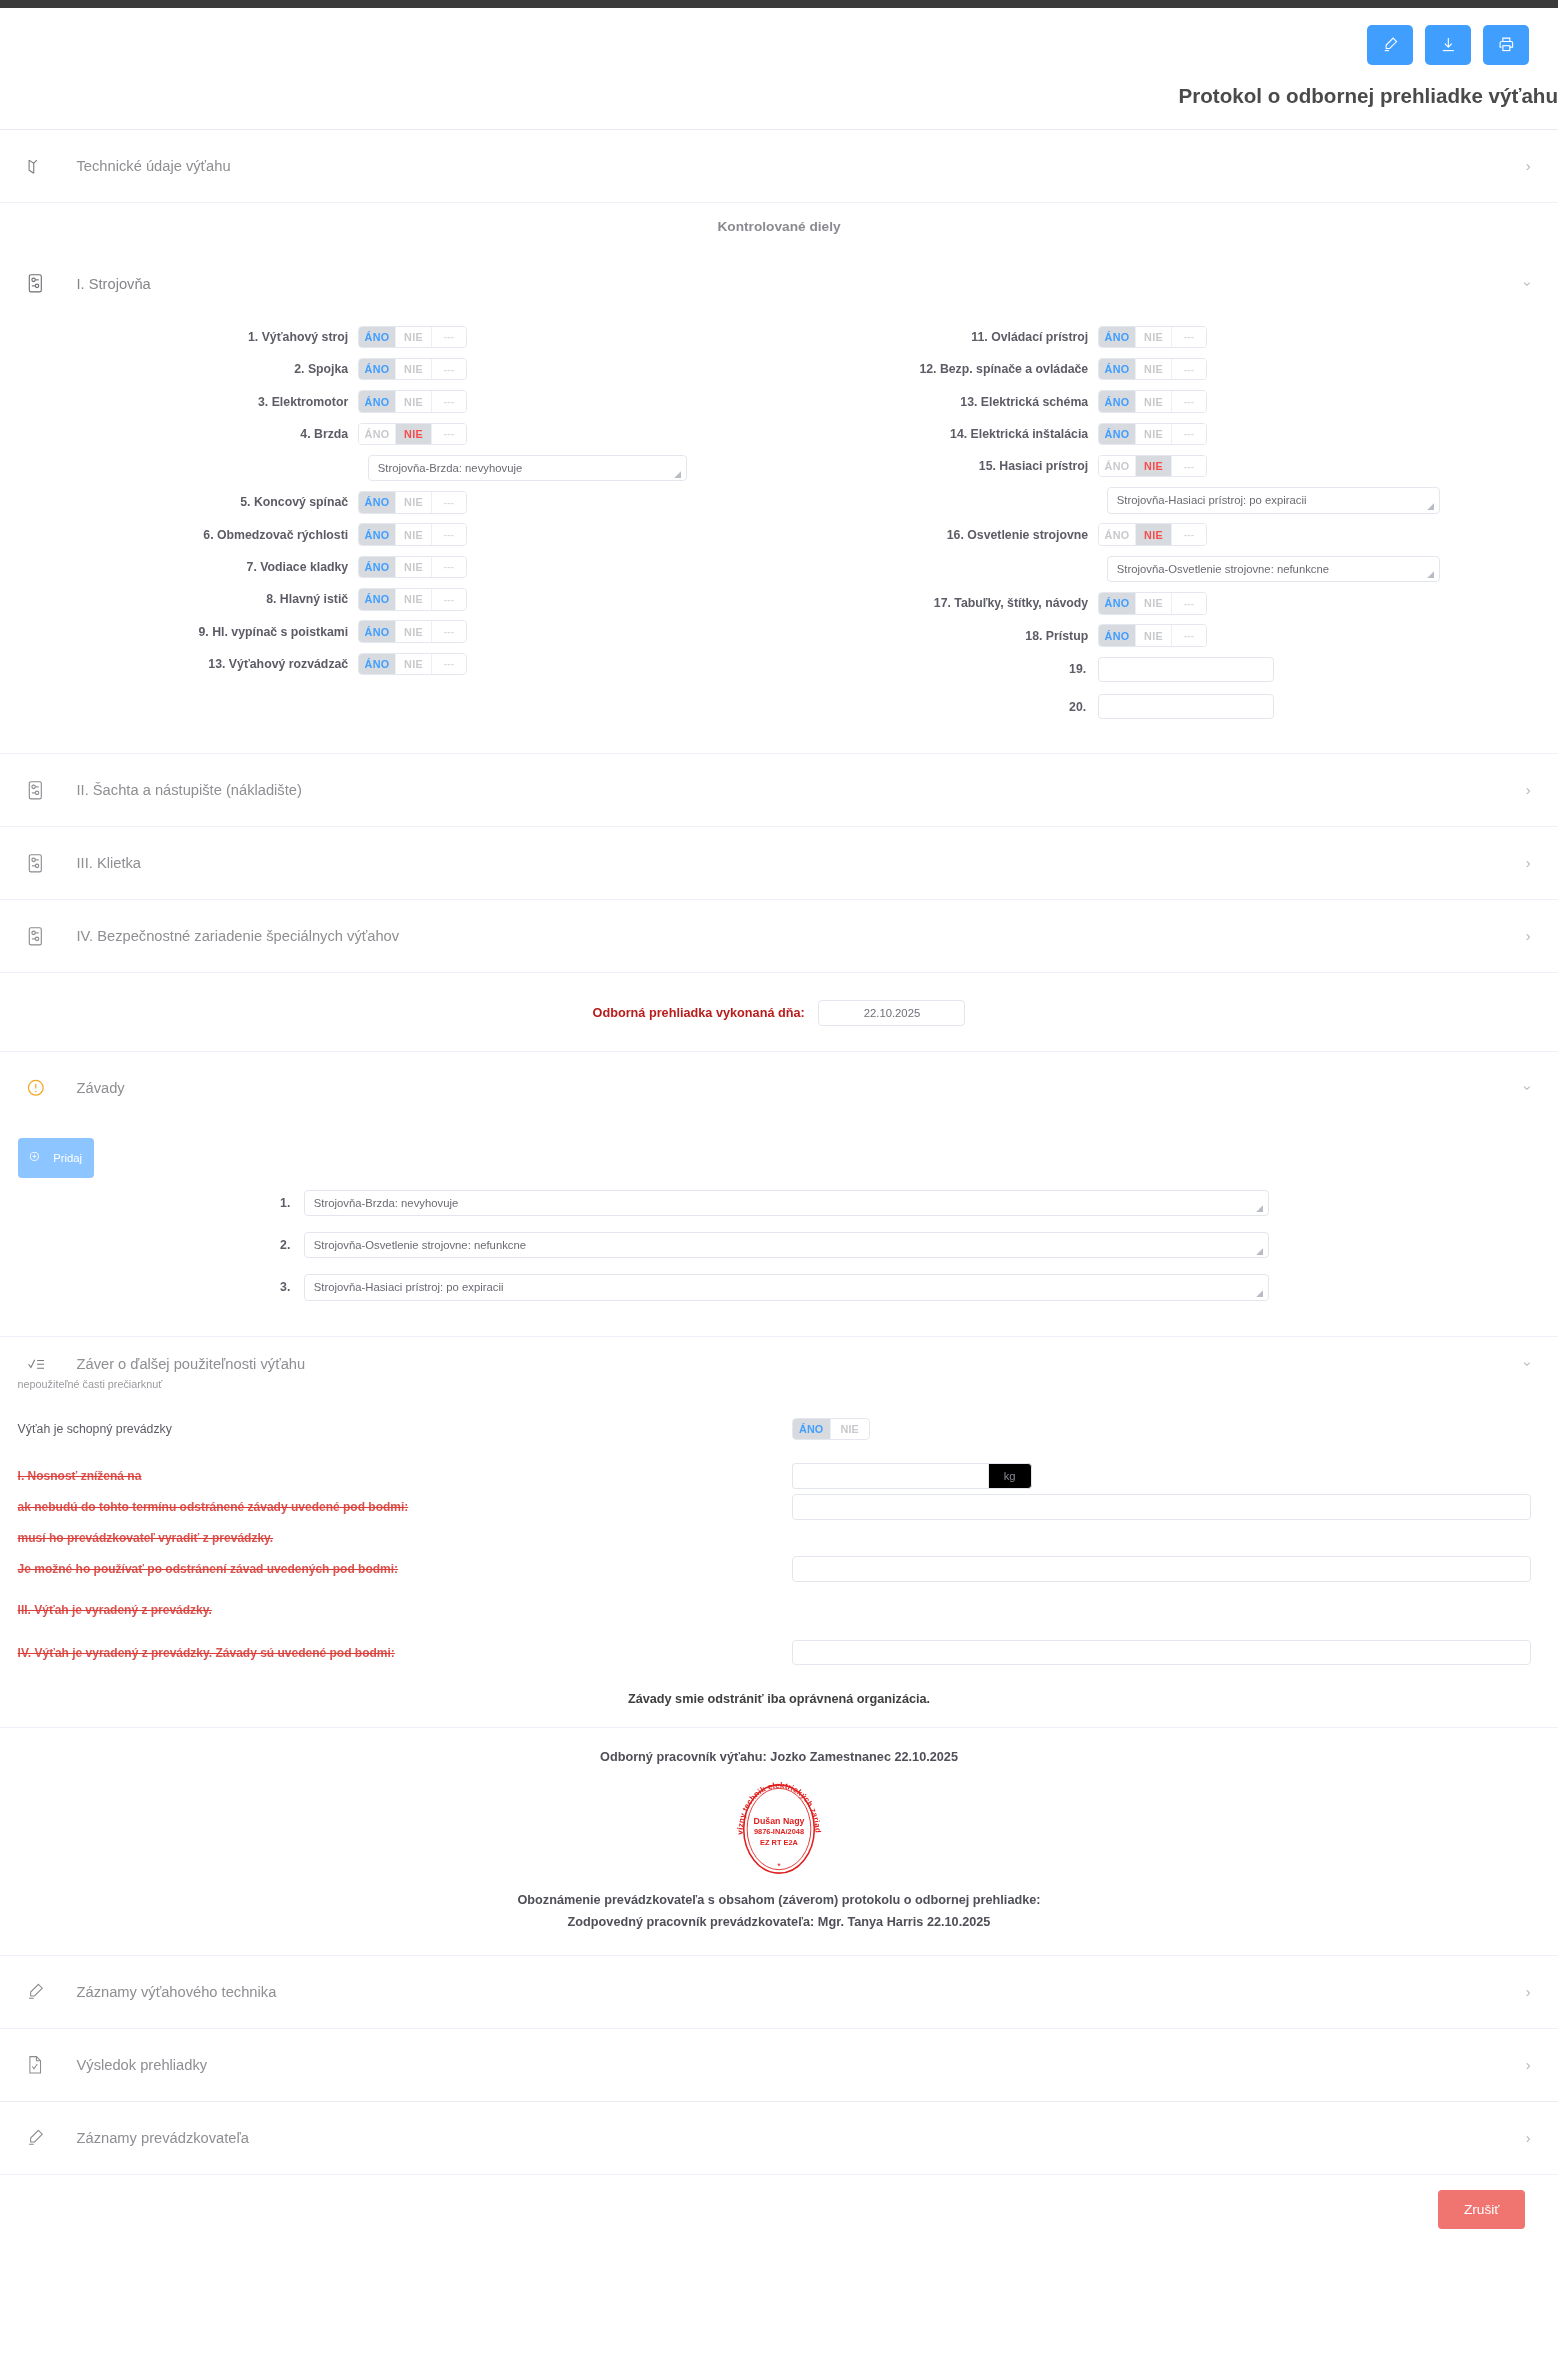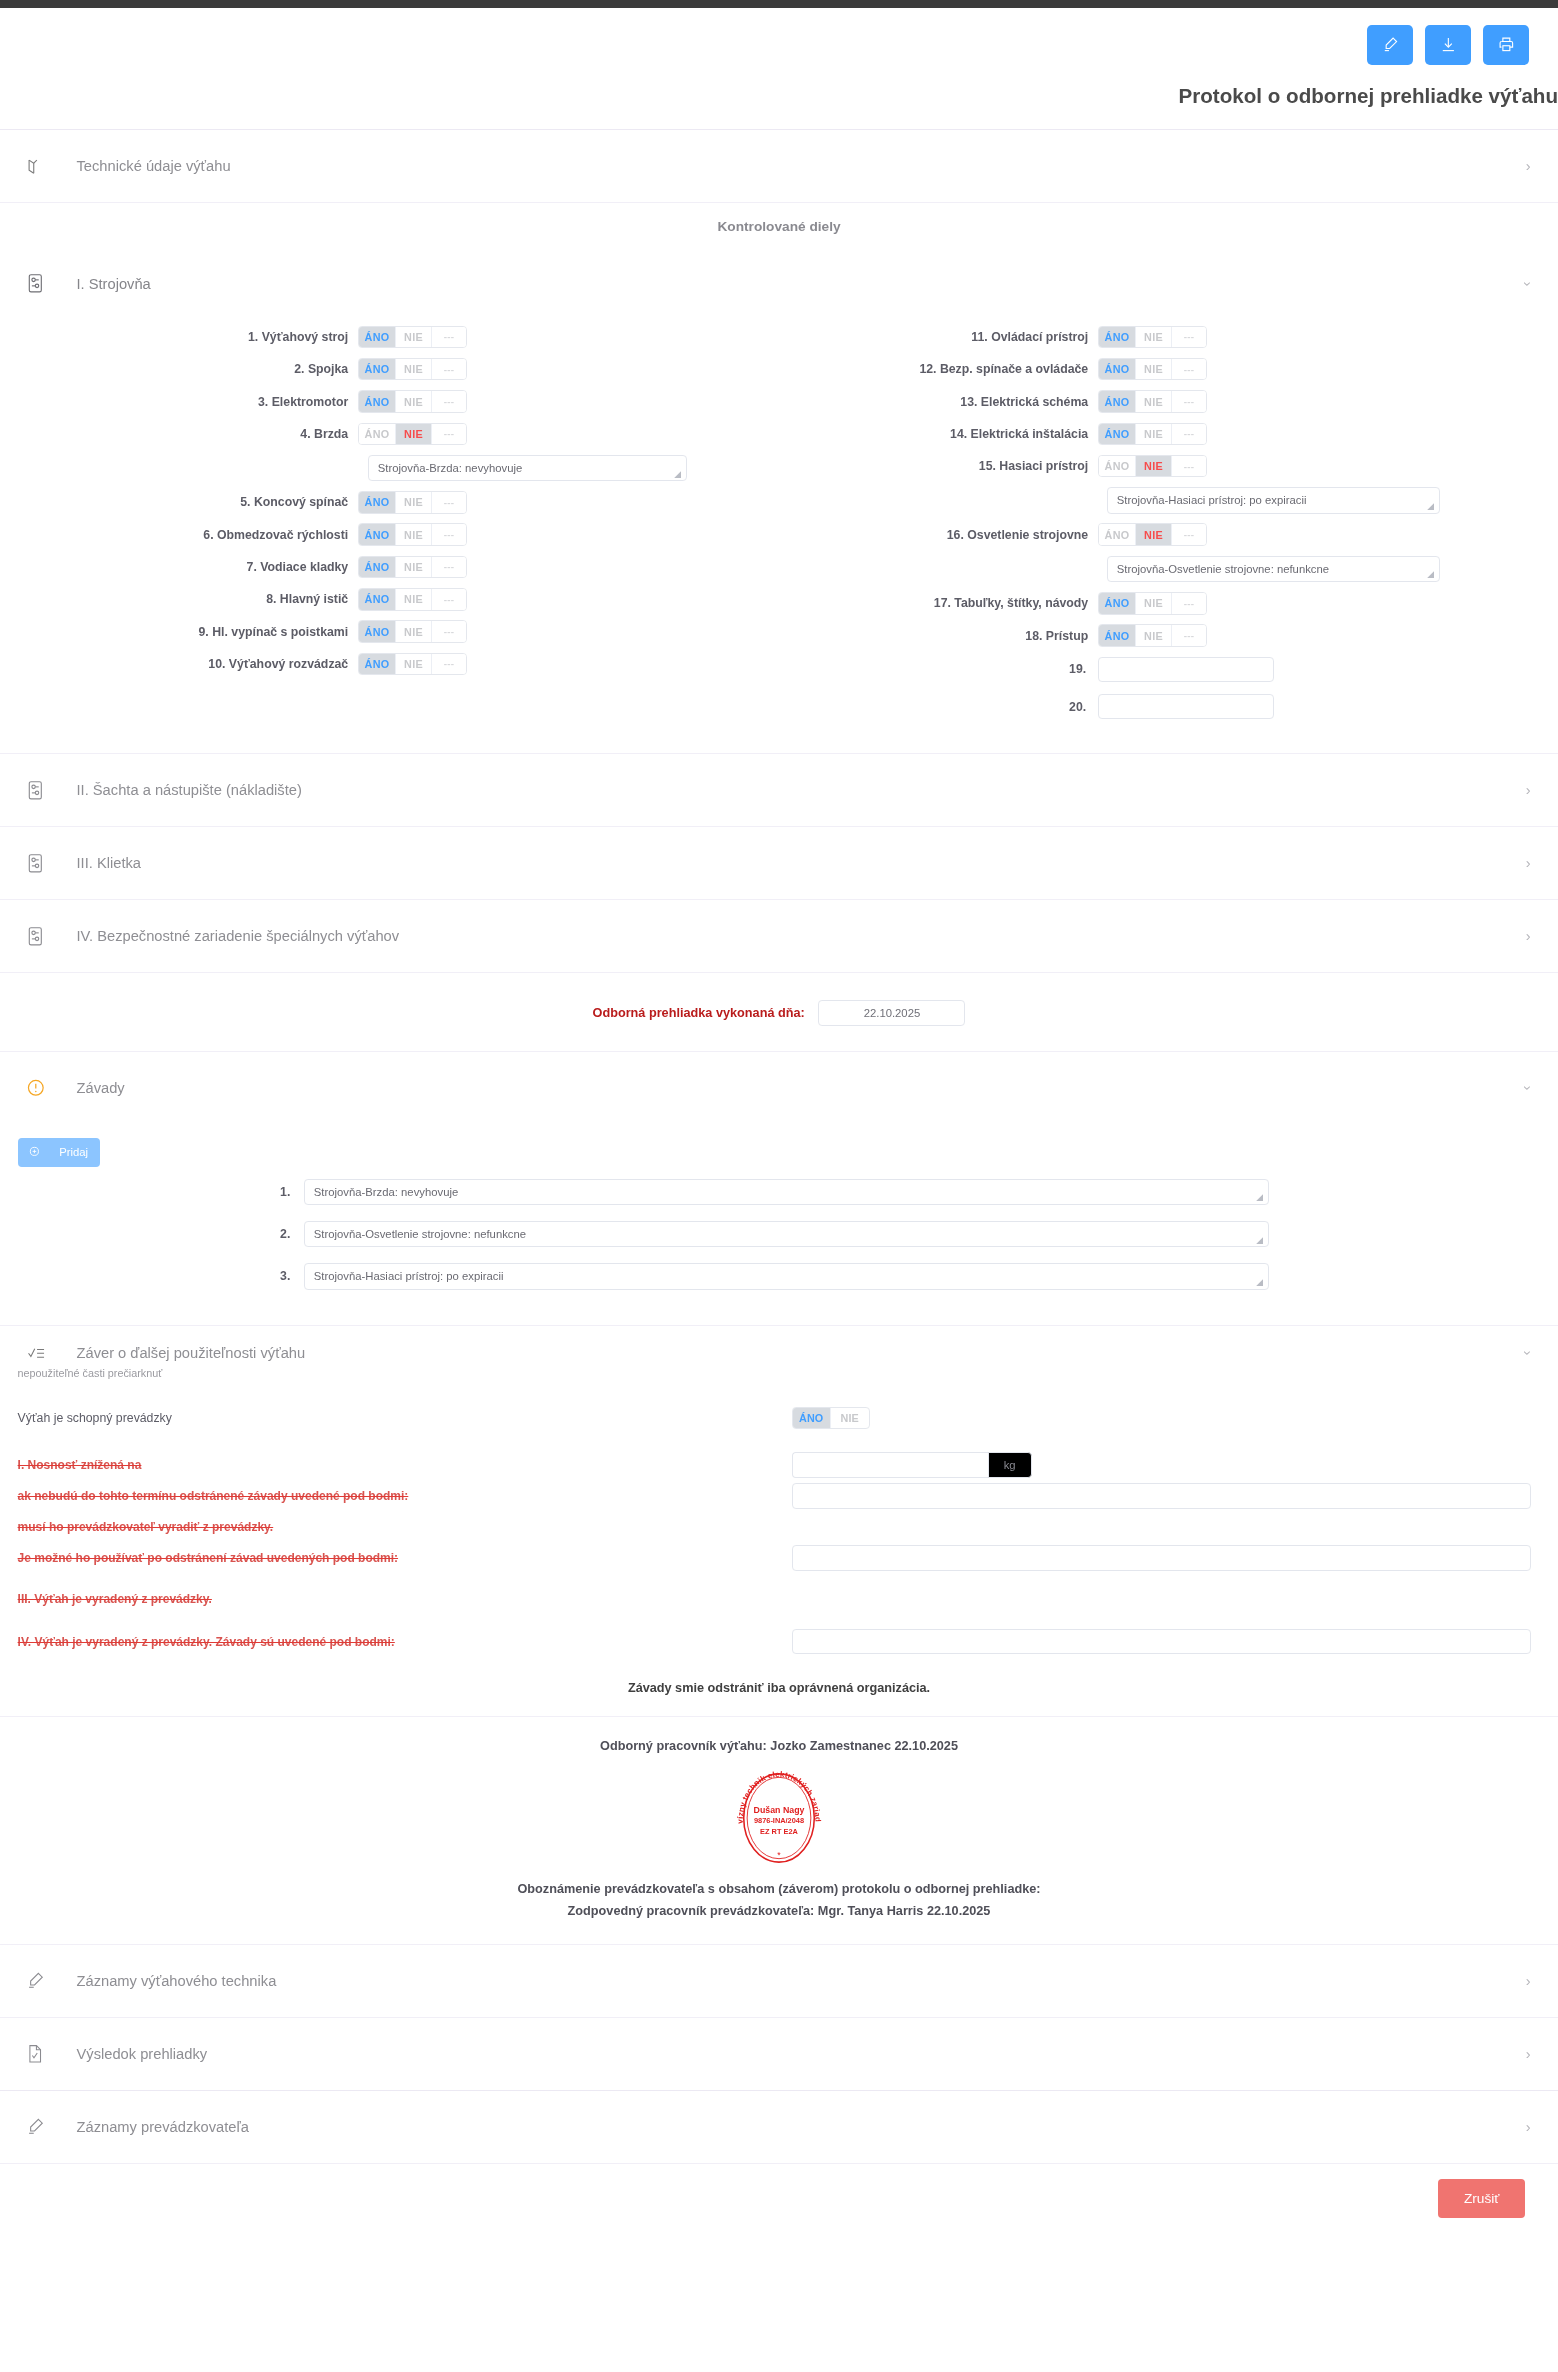--- a/index.html
+++ b/index.html
@@ -118,22 +118,22 @@
   .date-box {
     width:147px; height:25.5px; border:1px solid #e3e6ed; border-radius:3.9px;
     background:#fff; display:flex; align-items:center; justify-content:center;
     font-size:11.3px; color:#6f6f77;
   }
 
   
   .pridaj {
     margin:13.7px 0 0 17.6px;
     background:#8cc5ff; color:#fff; border:none; border-radius:3.9px;
-    height:29px; padding:0 11.8px; font-size:11.3px; cursor:pointer;
-    display:inline-flex; align-items:center; gap:19px;
+    height:40px; padding:0 11.8px; font-size:11.3px; cursor:pointer;
+    display:inline-flex; align-items:center; gap:13px;
     font-family:"Liberation Sans", sans-serif;
   }
   .zav-list { padding:11.8px 0 19.6px 0; }
   .zav-row { display:flex; align-items:center; margin-bottom:15.7px; }
   .zav-row .zn { width:304px; text-align:right; padding-right:13.7px;
                  font-size:12.3px; font-weight:bold; color:#5c5c66; }
   .zav-area {
     width:965px; height:26.5px;
     border:1px solid #e3e6ed; border-radius:3.9px; background:#fff;
     font-size:11.3px; color:#6a6a72; padding:5.9px 8.8px; position:relative;
@@ -328,21 +328,21 @@
         </div>
         <div class="row">
           <span class="lbl">9. Hl. vypínač s poistkami</span>
           <span class="seg">
             <span class="s-ano on-yes">ÁNO</span>
             <span class="s-nie">NIE</span>
             <span class="s-dash">---</span>
           </span>
         </div>
         <div class="row">
-          <span class="lbl">10. Výťahový rozvádzač</span>
+          <span class="lbl">13. Výťahový rozvádzač</span>
           <span class="seg">
             <span class="s-ano on-yes">ÁNO</span>
             <span class="s-nie">NIE</span>
             <span class="s-dash">---</span>
           </span>
         </div>
       </div>
     <div class="col colR" id="colR">
         <div class="row">
           <span class="lbl">11. Ovládací prístroj</span>

